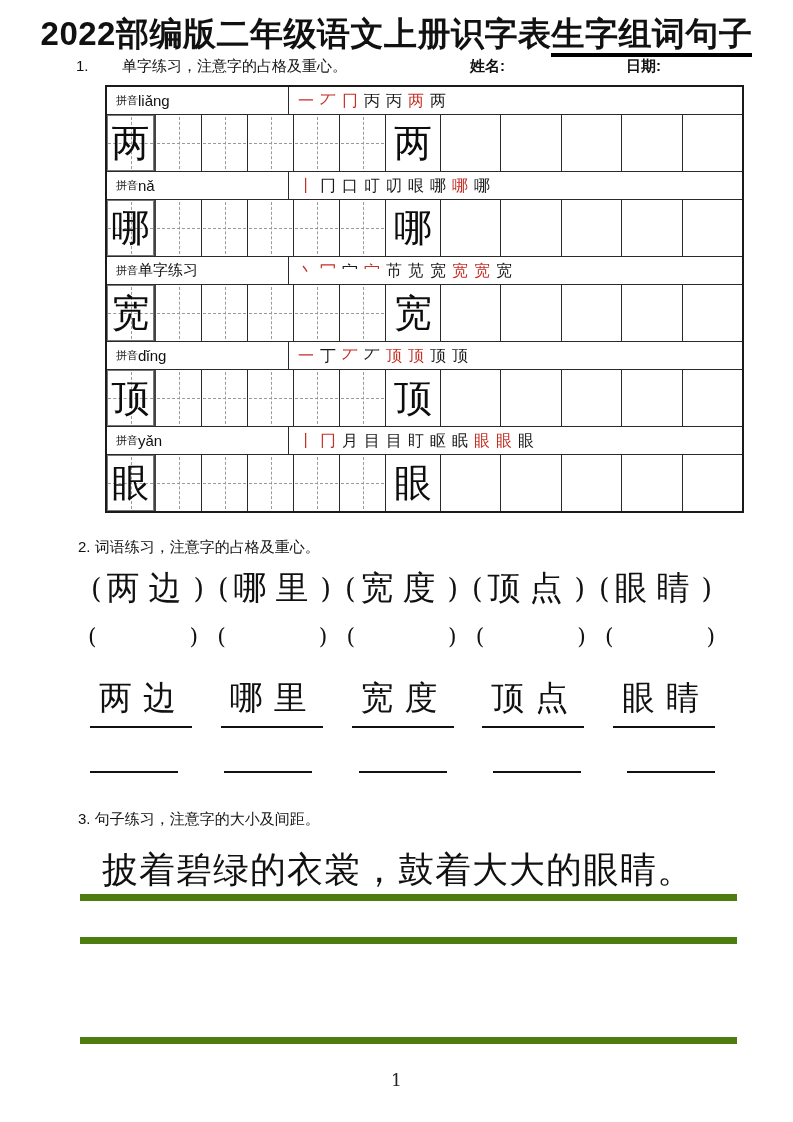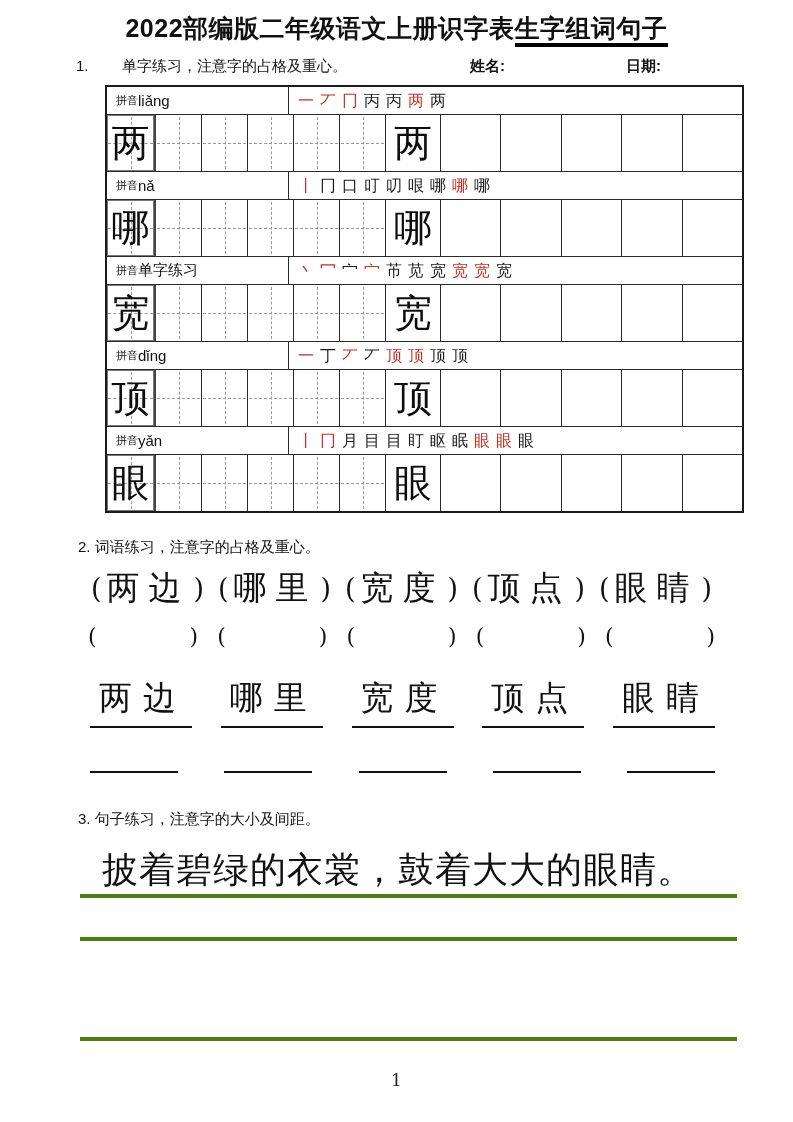--- a/index.html
+++ b/index.html
@@ -1,20 +1,20 @@
 <!DOCTYPE html>
 <html><head>
 <meta charset="utf-8">
 <style>
   html,body{margin:0;padding:0;background:#e8e8e8;}
   .page{position:relative;width:793px;height:1122px;background:#ffffff;margin:0 auto;
         font-family:"Liberation Sans",sans-serif;color:#111;overflow:hidden;}
   
   .title{position:absolute;top:12px;left:0;right:0;text-align:center;
-         font-size:25px;font-weight:800;letter-spacing:0.5px;white-space:nowrap;}
+         font-size:33px;font-weight:800;letter-spacing:0.5px;white-space:nowrap;}
   .title .u{border-bottom:4px solid #000;padding-bottom:1px;}
   
   .line1{position:absolute;top:57px;left:0;width:100%;height:20px;font-size:15px;}
   .line1 .num{position:absolute;left:76px;}
   .line1 .txt{position:absolute;left:122px;}
   .line1 .nm{position:absolute;left:470px;font-weight:700;}
   .line1 .dt{position:absolute;left:626px;font-weight:700;}
   
   .ctable{position:absolute;top:85px;left:105px;width:635px;border:2px solid #1a1a1a;}
   .prow{display:flex;height:27px;border-bottom:1px solid #2a2a2a;}
@@ -43,21 +43,21 @@
   .witem .paren{font-size:27px;font-family:"DejaVu Serif",serif;padding:0 3px;}
   .witem .wt{letter-spacing:9px;margin-left:2px;}
   .bparens{position:absolute;left:88px;width:627px;display:flex;justify-content:space-between;font-size:22px;}
   .bpair{width:110px;display:flex;justify-content:space-between;font-family:"DejaVu Serif",serif;}
   .uword{font-family:"DejaVu Serif",serif;font-size:33px;letter-spacing:11px;
          border-bottom:2px solid #111;padding:0 5px 5px 9px;white-space:nowrap;}
   .uwrow{position:absolute;left:90px;width:625px;display:flex;justify-content:space-between;}
   .blrow{position:absolute;left:90px;width:625px;display:flex;justify-content:space-between;}
   .bline{width:88px;border-bottom:2px solid #111;height:1px;}
   
-  .sline{position:absolute;left:80px;width:657px;border-bottom:4px solid #4d7c0f;
+  .sline{position:absolute;left:80px;width:657px;border-bottom:7px solid #4d7c0f;
          display:flex;align-items:flex-end;}
   .stext{font-family:"DejaVu Serif",serif;font-size:36px;letter-spacing:1px;
          padding-left:22px;white-space:nowrap;line-height:1.3;}
   .pagenum{position:absolute;top:1070px;left:0;right:0;text-align:center;
            font-family:"DejaVu Serif",serif;font-size:17px;color:#222;}
 </style>
 </head>
 <body>
 
 <div class="page">

